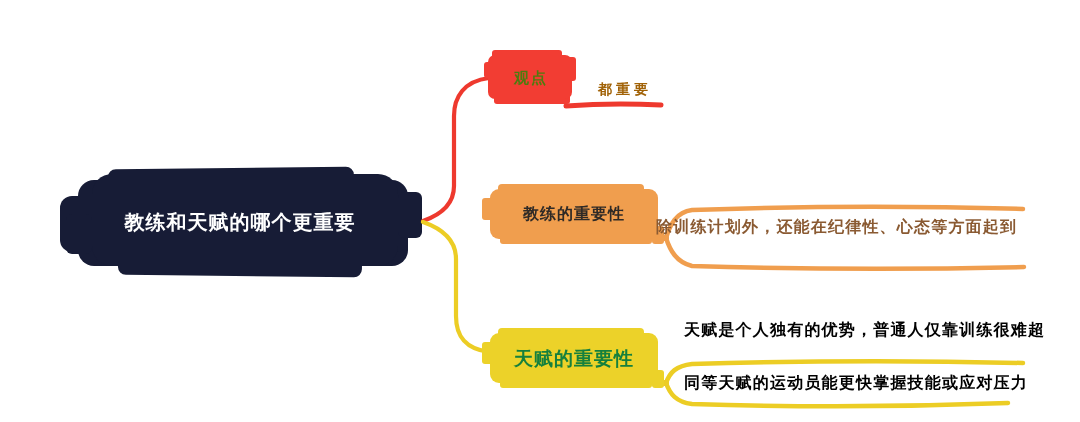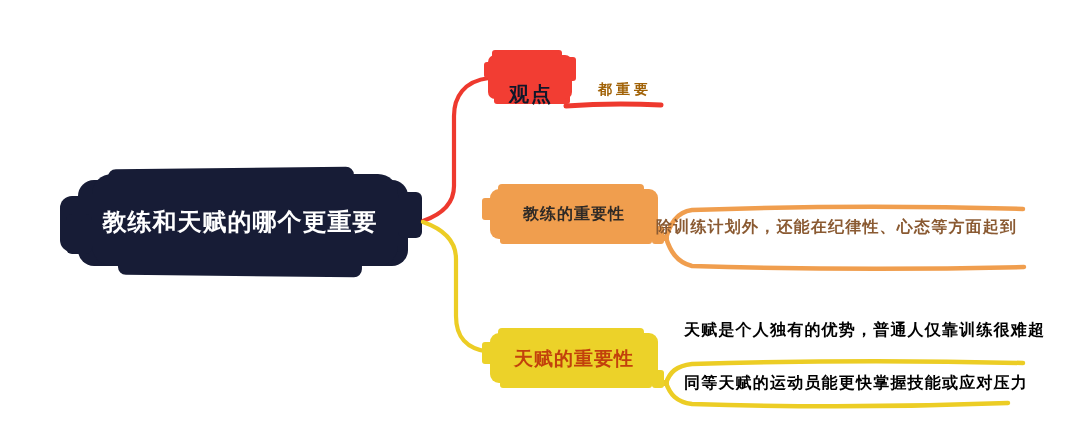--- a/index.html
+++ b/index.html
@@ -5,33 +5,33 @@
   html,body{margin:0;padding:0;background:#ffffff;}
   #canvas{
     position:relative;width:1080px;height:422px;background:#ffffff;
     font-family:"DejaVu Sans","Liberation Sans",sans-serif;overflow:hidden;
   }
   #wires{position:absolute;left:0;top:0;width:1080px;height:422px;}
   .abs{position:absolute;}
   .topic-label{font-weight:700;text-align:center;}
   .root-label{
     left:80px;top:196px;width:320px;height:52px;line-height:52px;
-    font-size:24px;letter-spacing:1px;color:#ffffff;
+    font-size:20px;letter-spacing:1px;color:#ffffff;
   }
   .branch-label-red{
-    left:488px;top:69px;width:86px;height:50px;line-height:50px;
-    font-size:20px;letter-spacing:2px;color:#0f172a;
+    left:488px;top:53px;width:86px;height:50px;line-height:50px;
+    font-size:15px;letter-spacing:2px;color:#4d7c0f;
   }
   .branch-label-orange{
     left:488px;top:188px;width:172px;height:52px;line-height:52px;
     font-size:16px;letter-spacing:1px;color:#2f2a26;
   }
   .branch-label-yellow{
     left:488px;top:332px;width:172px;height:52px;line-height:52px;
-    font-size:19px;letter-spacing:1px;color:#c2410c;
+    font-size:19px;letter-spacing:1px;color:#15803d;
   }
   .child-note{
     font-weight:600;font-size:16px;line-height:22px;letter-spacing:1.2px;
     white-space:nowrap;
   }
   .note-red{
     left:598px;top:80px;font-size:14px;line-height:18px;letter-spacing:4px;
     color:#a16207;font-weight:700;
   }
   .note-orange{color:#8a5a32;}

